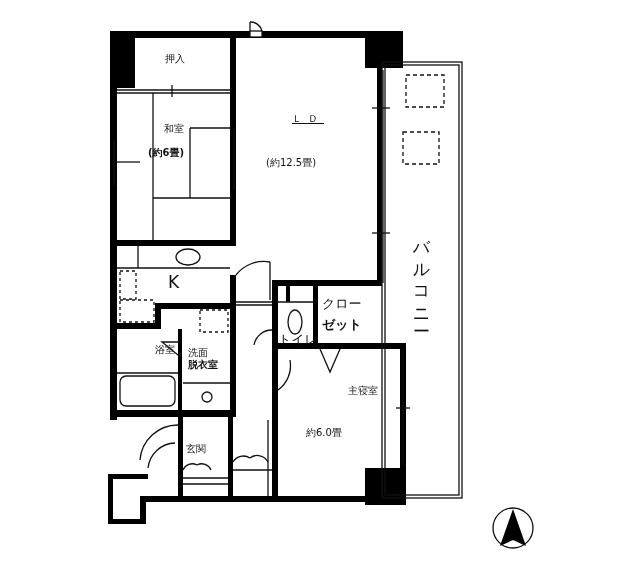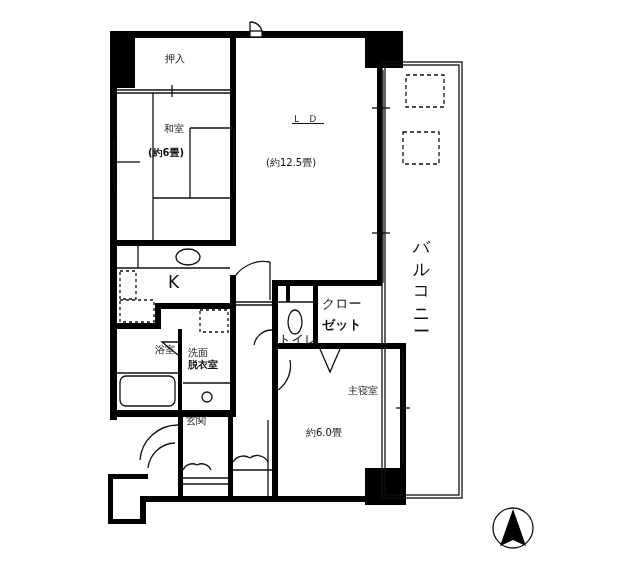--- a/index.html
+++ b/index.html
@@ -145,14 +145,14 @@
 <div class="lbl lbl-md" style="left:266px;top:158px;text-align:right;">(約12.5畳)</div>
 <div class="lbl" style="left:168px;top:274px;font-size:17px;">K</div>
 <div class="lbl lbl-sm" style="left:322px;top:297px;">クロー</div>
 <div class="lbl lbl-sm" style="left:322px;top:318px;font-weight:bold;">ゼット</div>
 <div class="lbl" style="left:278px;top:333px;font-size:13px;">トイレ</div>
 <div class="lbl lbl-md" style="left:141px;top:345px;margin-left:14px;">浴室</div>
 <div class="lbl lbl-md" style="left:188px;top:340px;margin-top:8px;">洗面</div>
 <div class="lbl lbl-xs" style="left:188px;top:360px;">脱衣室</div>
 <div class="lbl lbl-md" style="left:308px;top:386px;margin-left:40px;">主寝室</div>
 <div class="lbl lbl-md" style="left:306px;top:428px;">約6.0畳</div>
-<div class="lbl lbl-md" style="left:186px;top:416px;">玄関</div>
+<div class="lbl lbl-md" style="left:186px;top:444px;">玄関</div>
 <div class="lbl vert" style="left:413px;top:228px;">バルコニー</div>
 
 </body></html>

